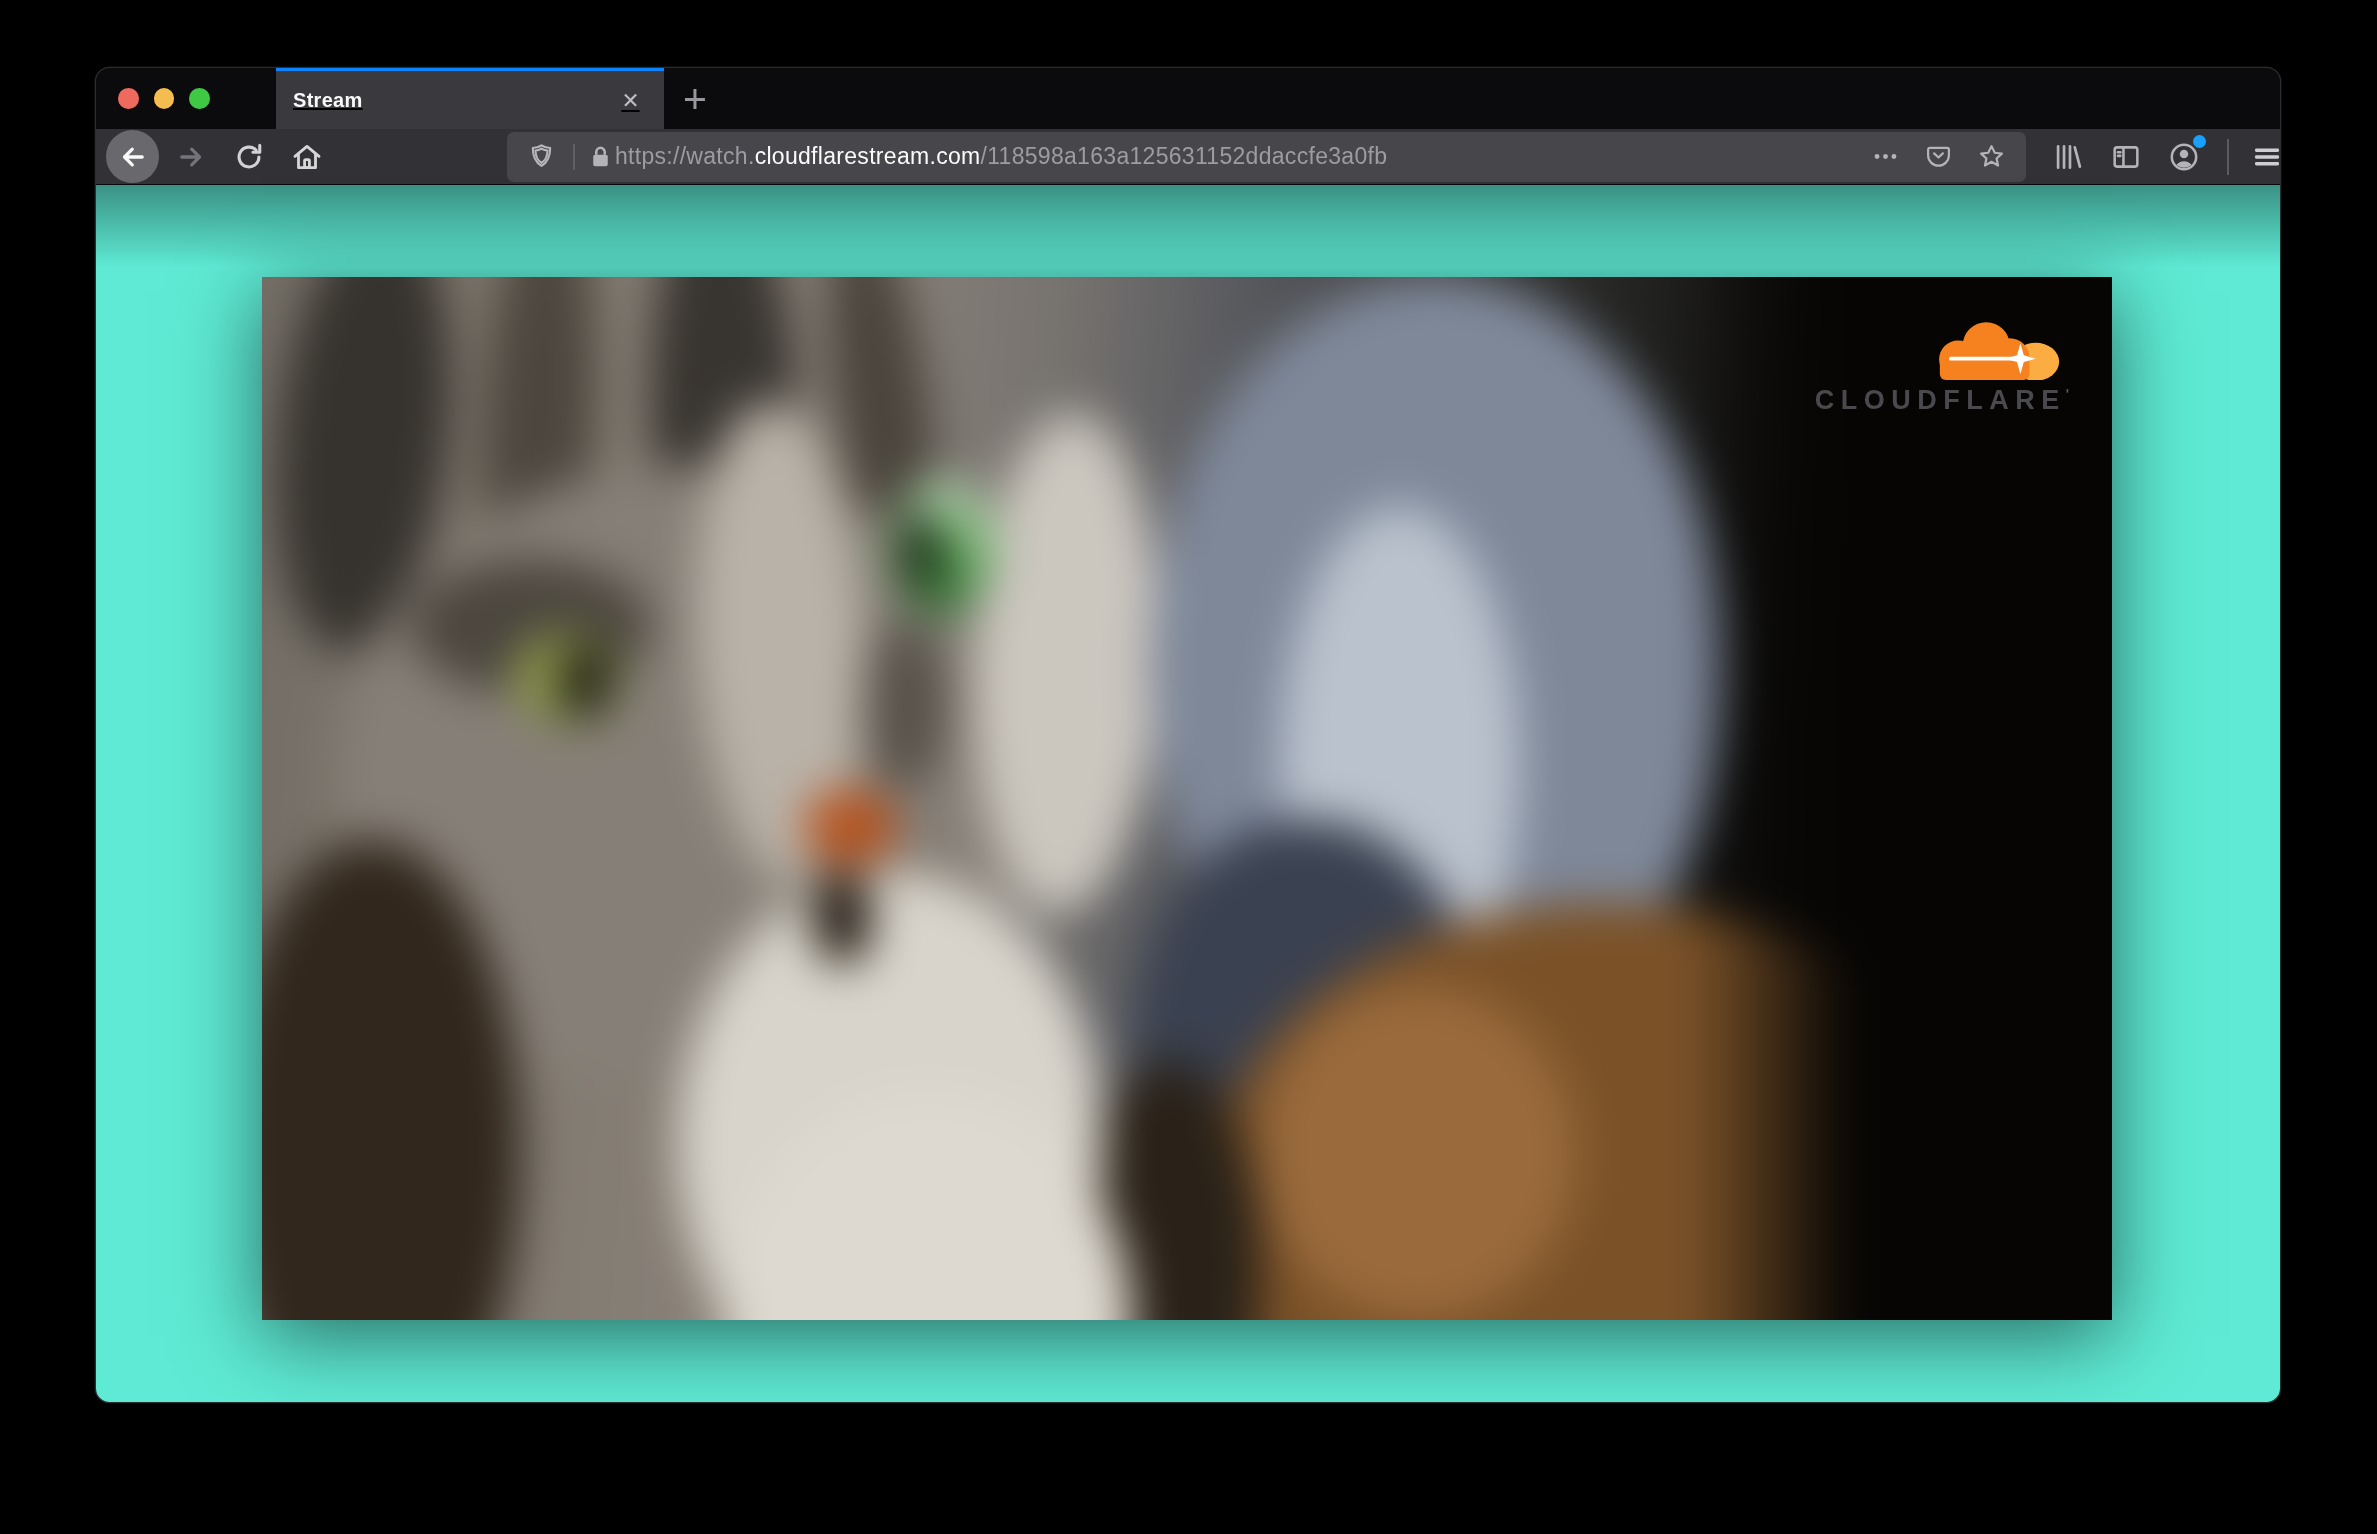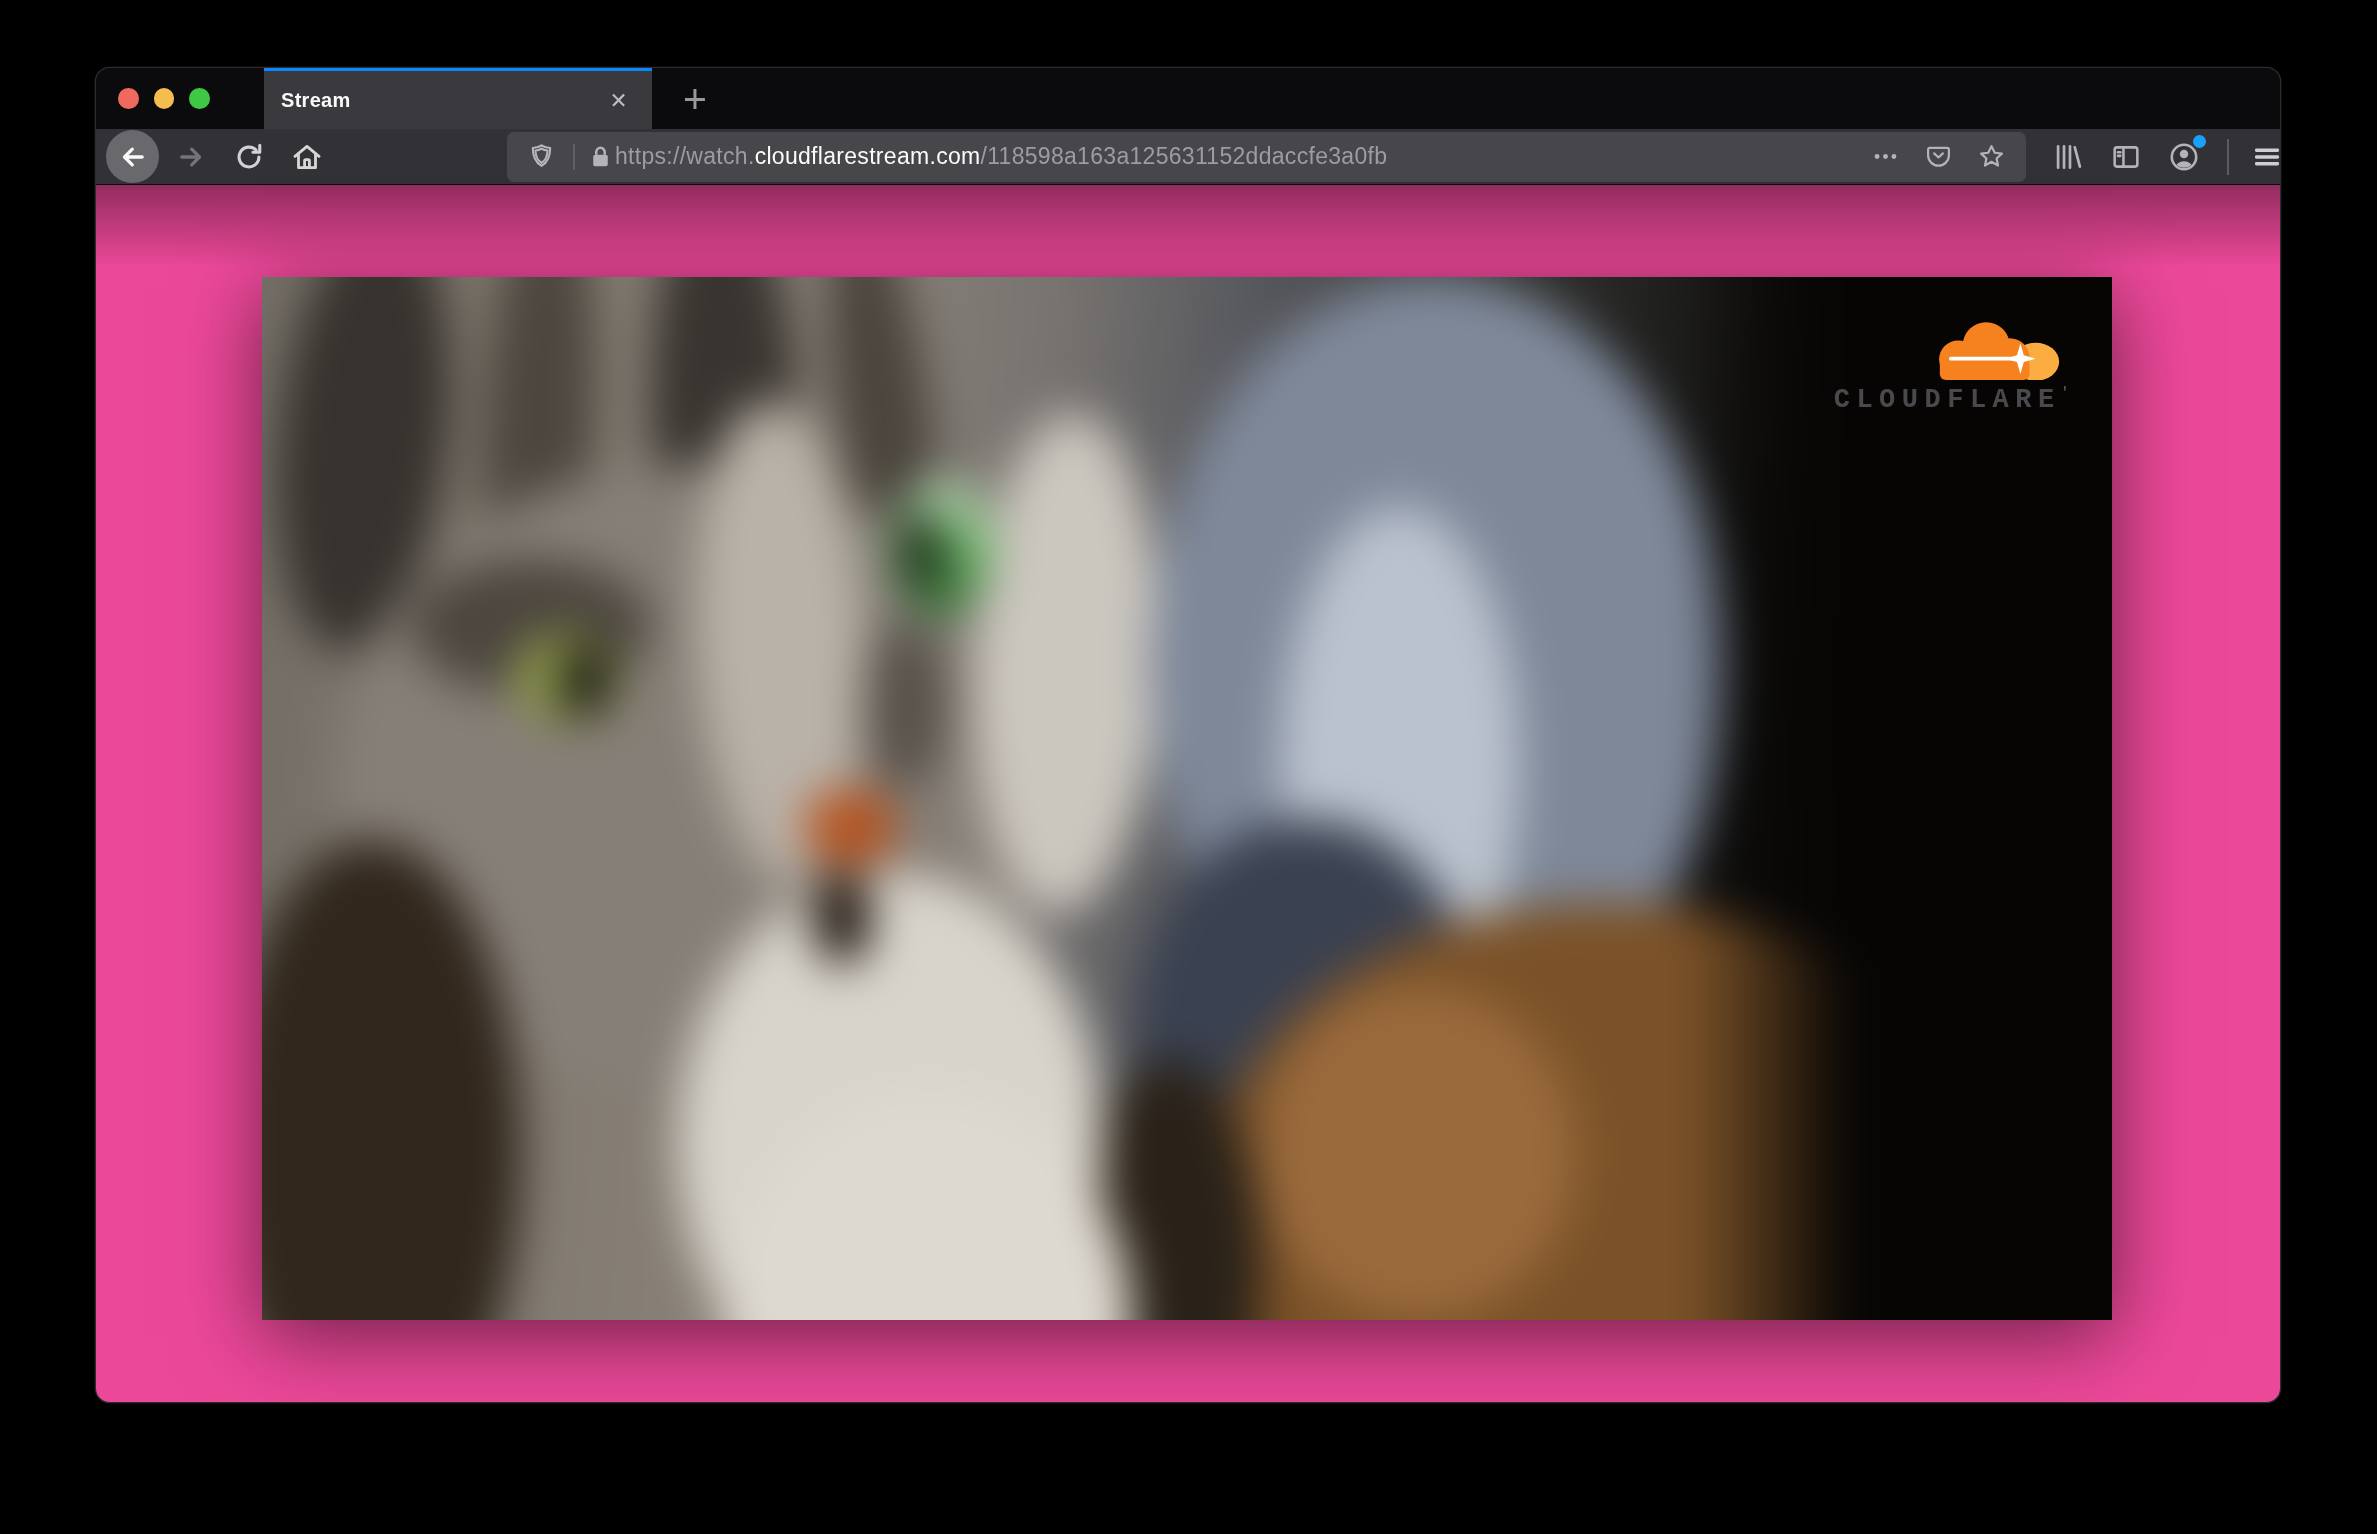--- a/index.html
+++ b/index.html
@@ -11,23 +11,23 @@
     box-shadow:0 0 0 1.3px rgba(130,130,136,.35), 0 34px 103px rgba(0,0,0,.9); }
 
   
   .tabbar { position:relative; height:61px; background:#0b0b0d; }
   .traffic { position:absolute; left:22.4px; top:0; height:61px; display:flex; align-items:center; gap:14.7px; }
   .tl { width:20.7px; height:20.7px; border-radius:50%; }
   .tl.red   { background:#ee6a5f; }
   .tl.yel   { background:#f5bd4f; }
   .tl.grn   { background:#3ec843; }
 
-  .tab { position:absolute; left:168px; top:0; width:388px; height:61px;
+  .tab { position:absolute; left:180px; top:0; width:388px; height:61px;
     background:#39393e; border-top:3.4px solid #0a84ff;
-    display:flex; align-items:center; padding:0 17px; }
+    display:flex; align-items:center; padding:0 17px;text-decoration:underline; }
   .tab-title { color:#f9f9fa; font-size:20px; font-weight:700; letter-spacing:0.3px; }
   .tab-close { margin-left:auto; width:33px; height:33px; border:none; background:transparent;
     color:#bdbdc2; font-size:21.6px; line-height:33px; text-align:center; border-radius:4.3px;
     font-family:"DejaVu Sans",sans-serif; cursor:default; }
   .newtab { position:absolute; left:579px; top:11.2px; width:40px; height:40px; border:none;
     background:transparent; color:#98989d; font-size:41px; font-weight:200; line-height:36px;
     text-align:center; cursor:default; }
 
   
   .toolbar { height:56px; background:#323236; border-bottom:0.9px solid #0a0a0c;
@@ -44,21 +44,21 @@
   .url-domain { color:#fbfbfc; }
   .page-actions { margin-left:auto; display:flex; align-items:center; gap:12px; }
   .ubtn { width:41px; height:41px; border:none; background:transparent; display:flex;
     align-items:center; justify-content:center; border-radius:4.3px; cursor:default; }
   .t-sep { width:1.7px; height:36px; background:#5a5a5f; margin:0 11.2px; flex:0 0 auto; }
   .acct { position:relative; }
   .acct .dot { position:absolute; right:5.2px; top:5.2px; width:13px; height:13px; border-radius:50%;
     background:#18a0fb; }
 
   
-  .content { position:relative; height:1242px; background:#ec4899;font-family:Liberation Mono, monospace; }
+  .content { position:relative; height:1242px; background:#5eead4; }
   .content::before { content:""; position:absolute; left:0; right:0; top:0; height:82px;
     background:linear-gradient(rgba(0,0,0,.38), rgba(0,0,0,0)); pointer-events:none; z-index:2; }
 
   .video { position:absolute; left:166px; top:92px; width:1850px; height:1043px;
     background:#0c0b0a; overflow:hidden; box-shadow:0 15.5px 78px rgba(0,0,0,.55); }
   .blurwrap { position:absolute; left:0; top:0; width:100%; height:100%; filter:blur(23px); }
   .scene-base { position:absolute; inset:-86px;
     background:linear-gradient(95deg,#6e6962 0%,#80796f 18%,#8a827a 32%,#77736f 42%,#5a5b60 50%,#31312f 64%,#0b0a09 78%,#050404 100%); }
   .vb { position:absolute; border-radius:50%; }
   .b-s1 { left:1%;  top:-6%; width:9%;  height:42%; background:#36322d; transform:rotate(6deg); }

